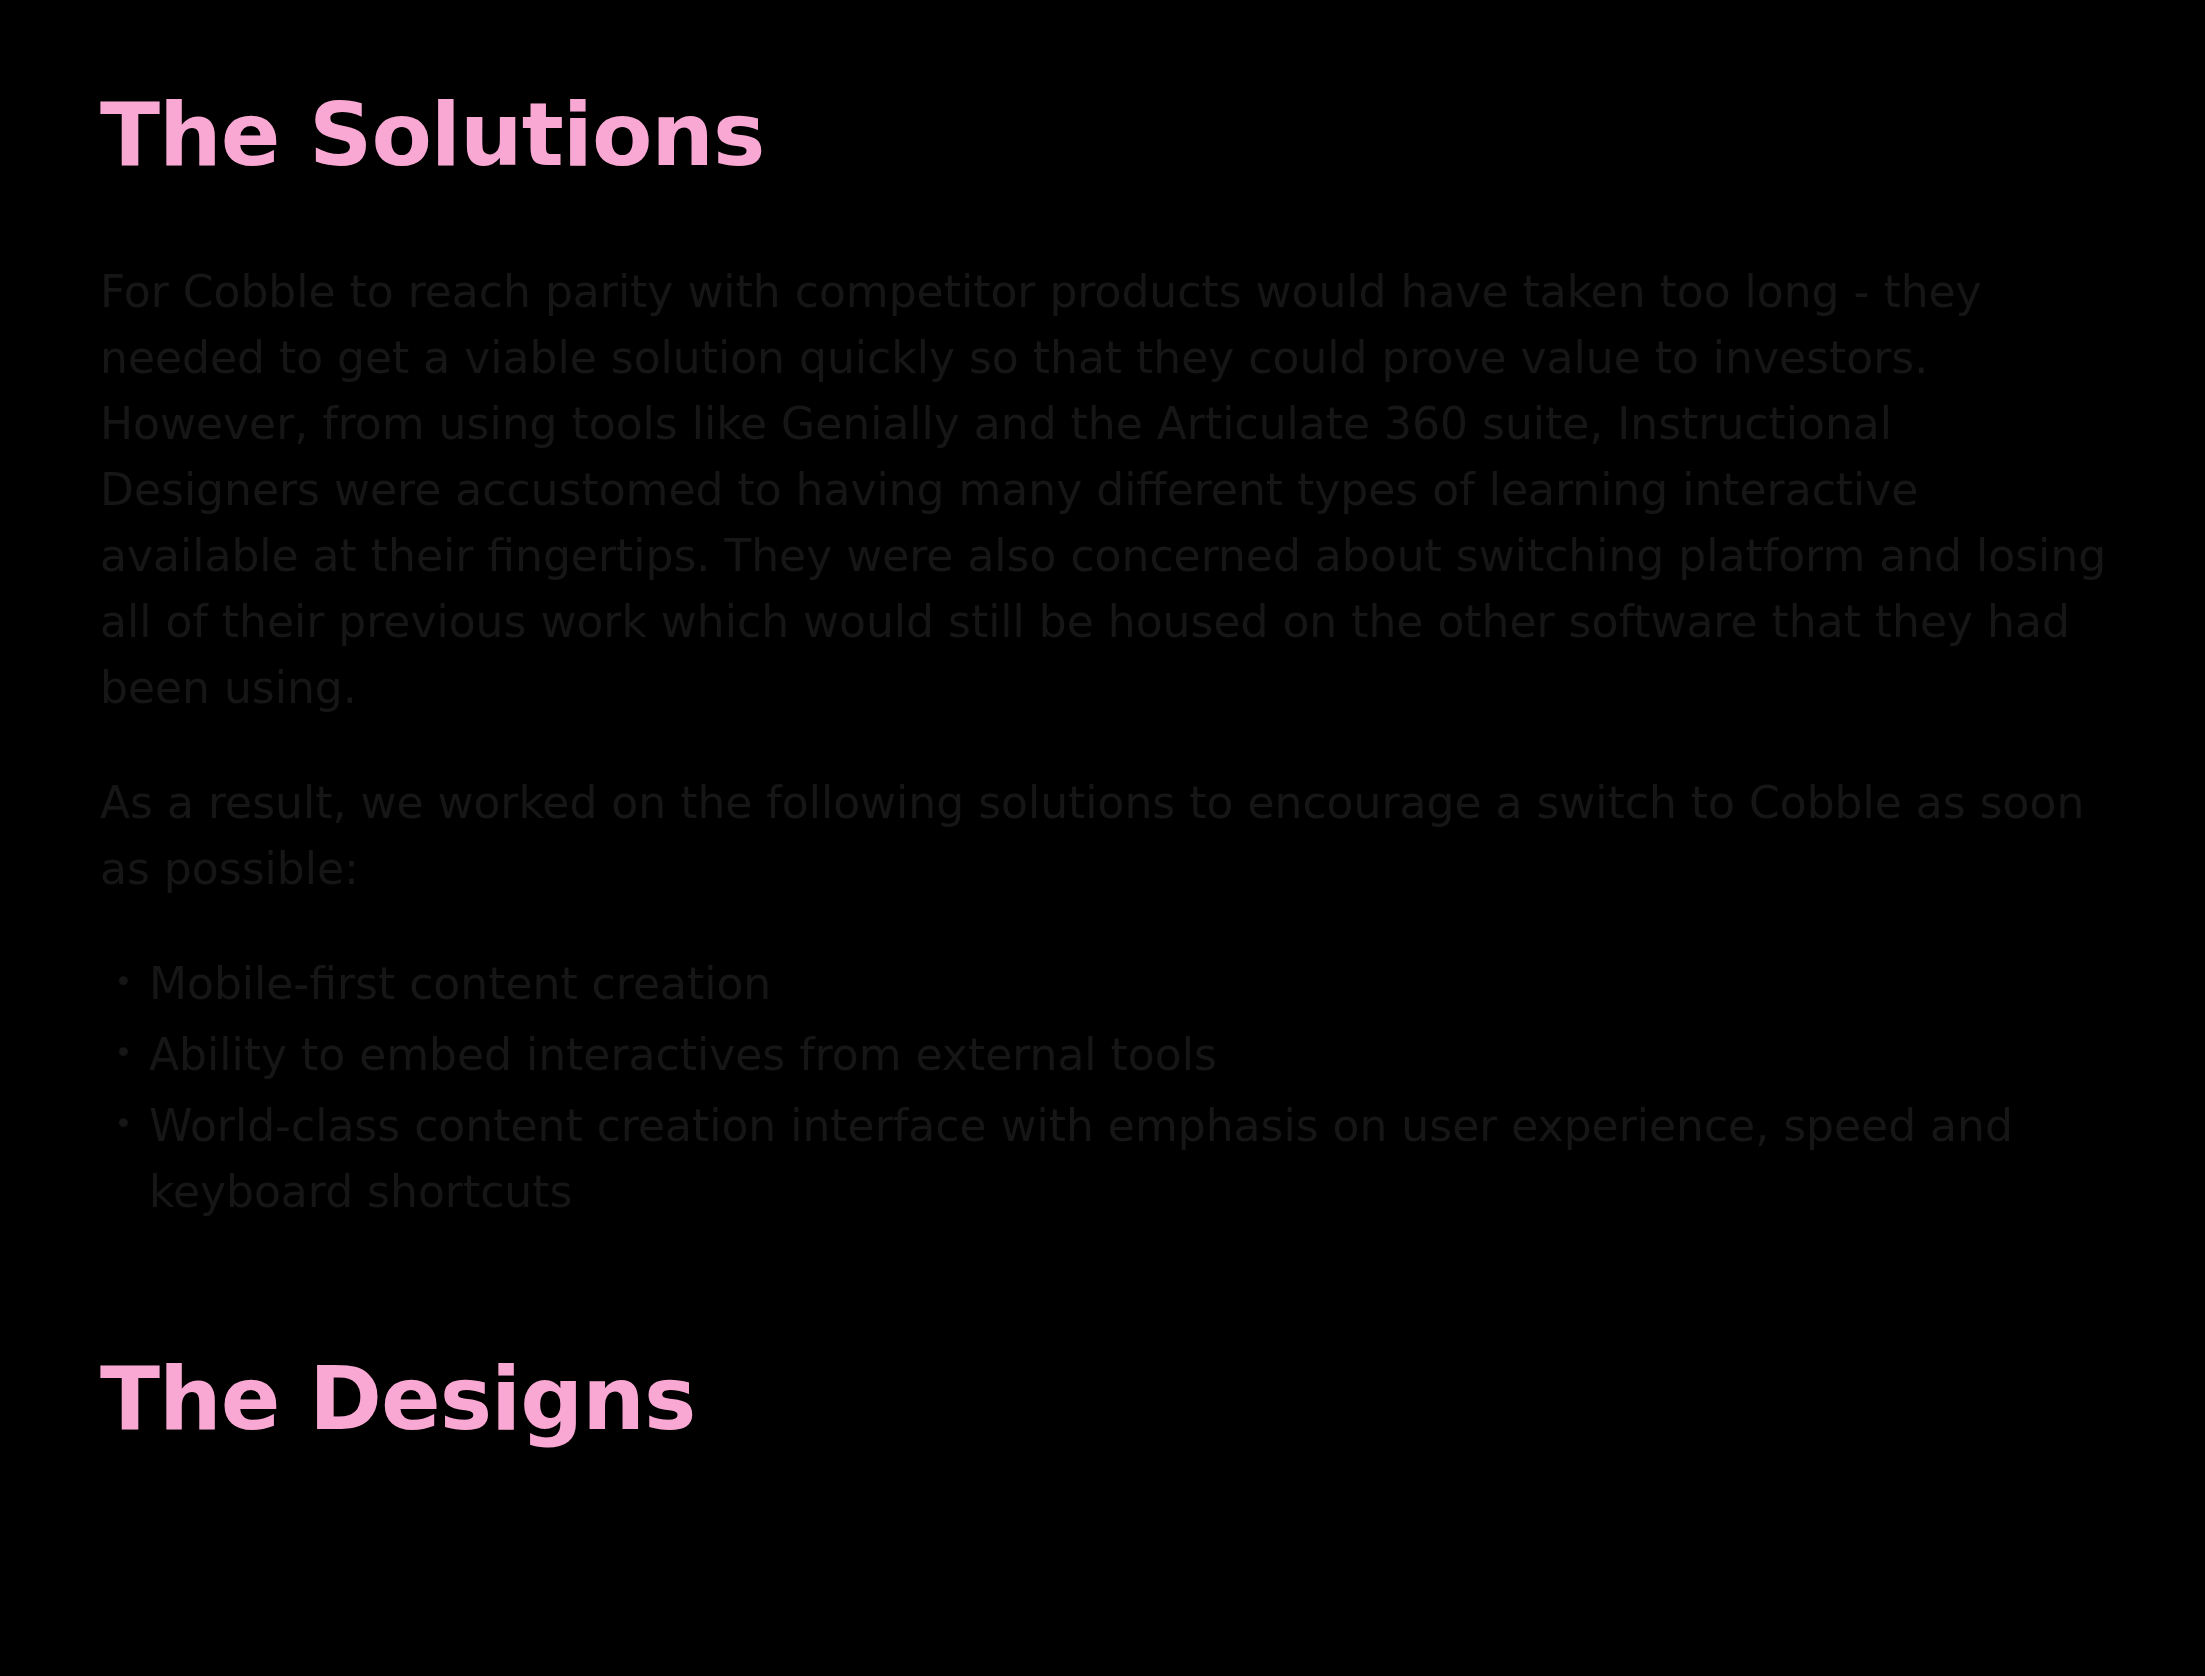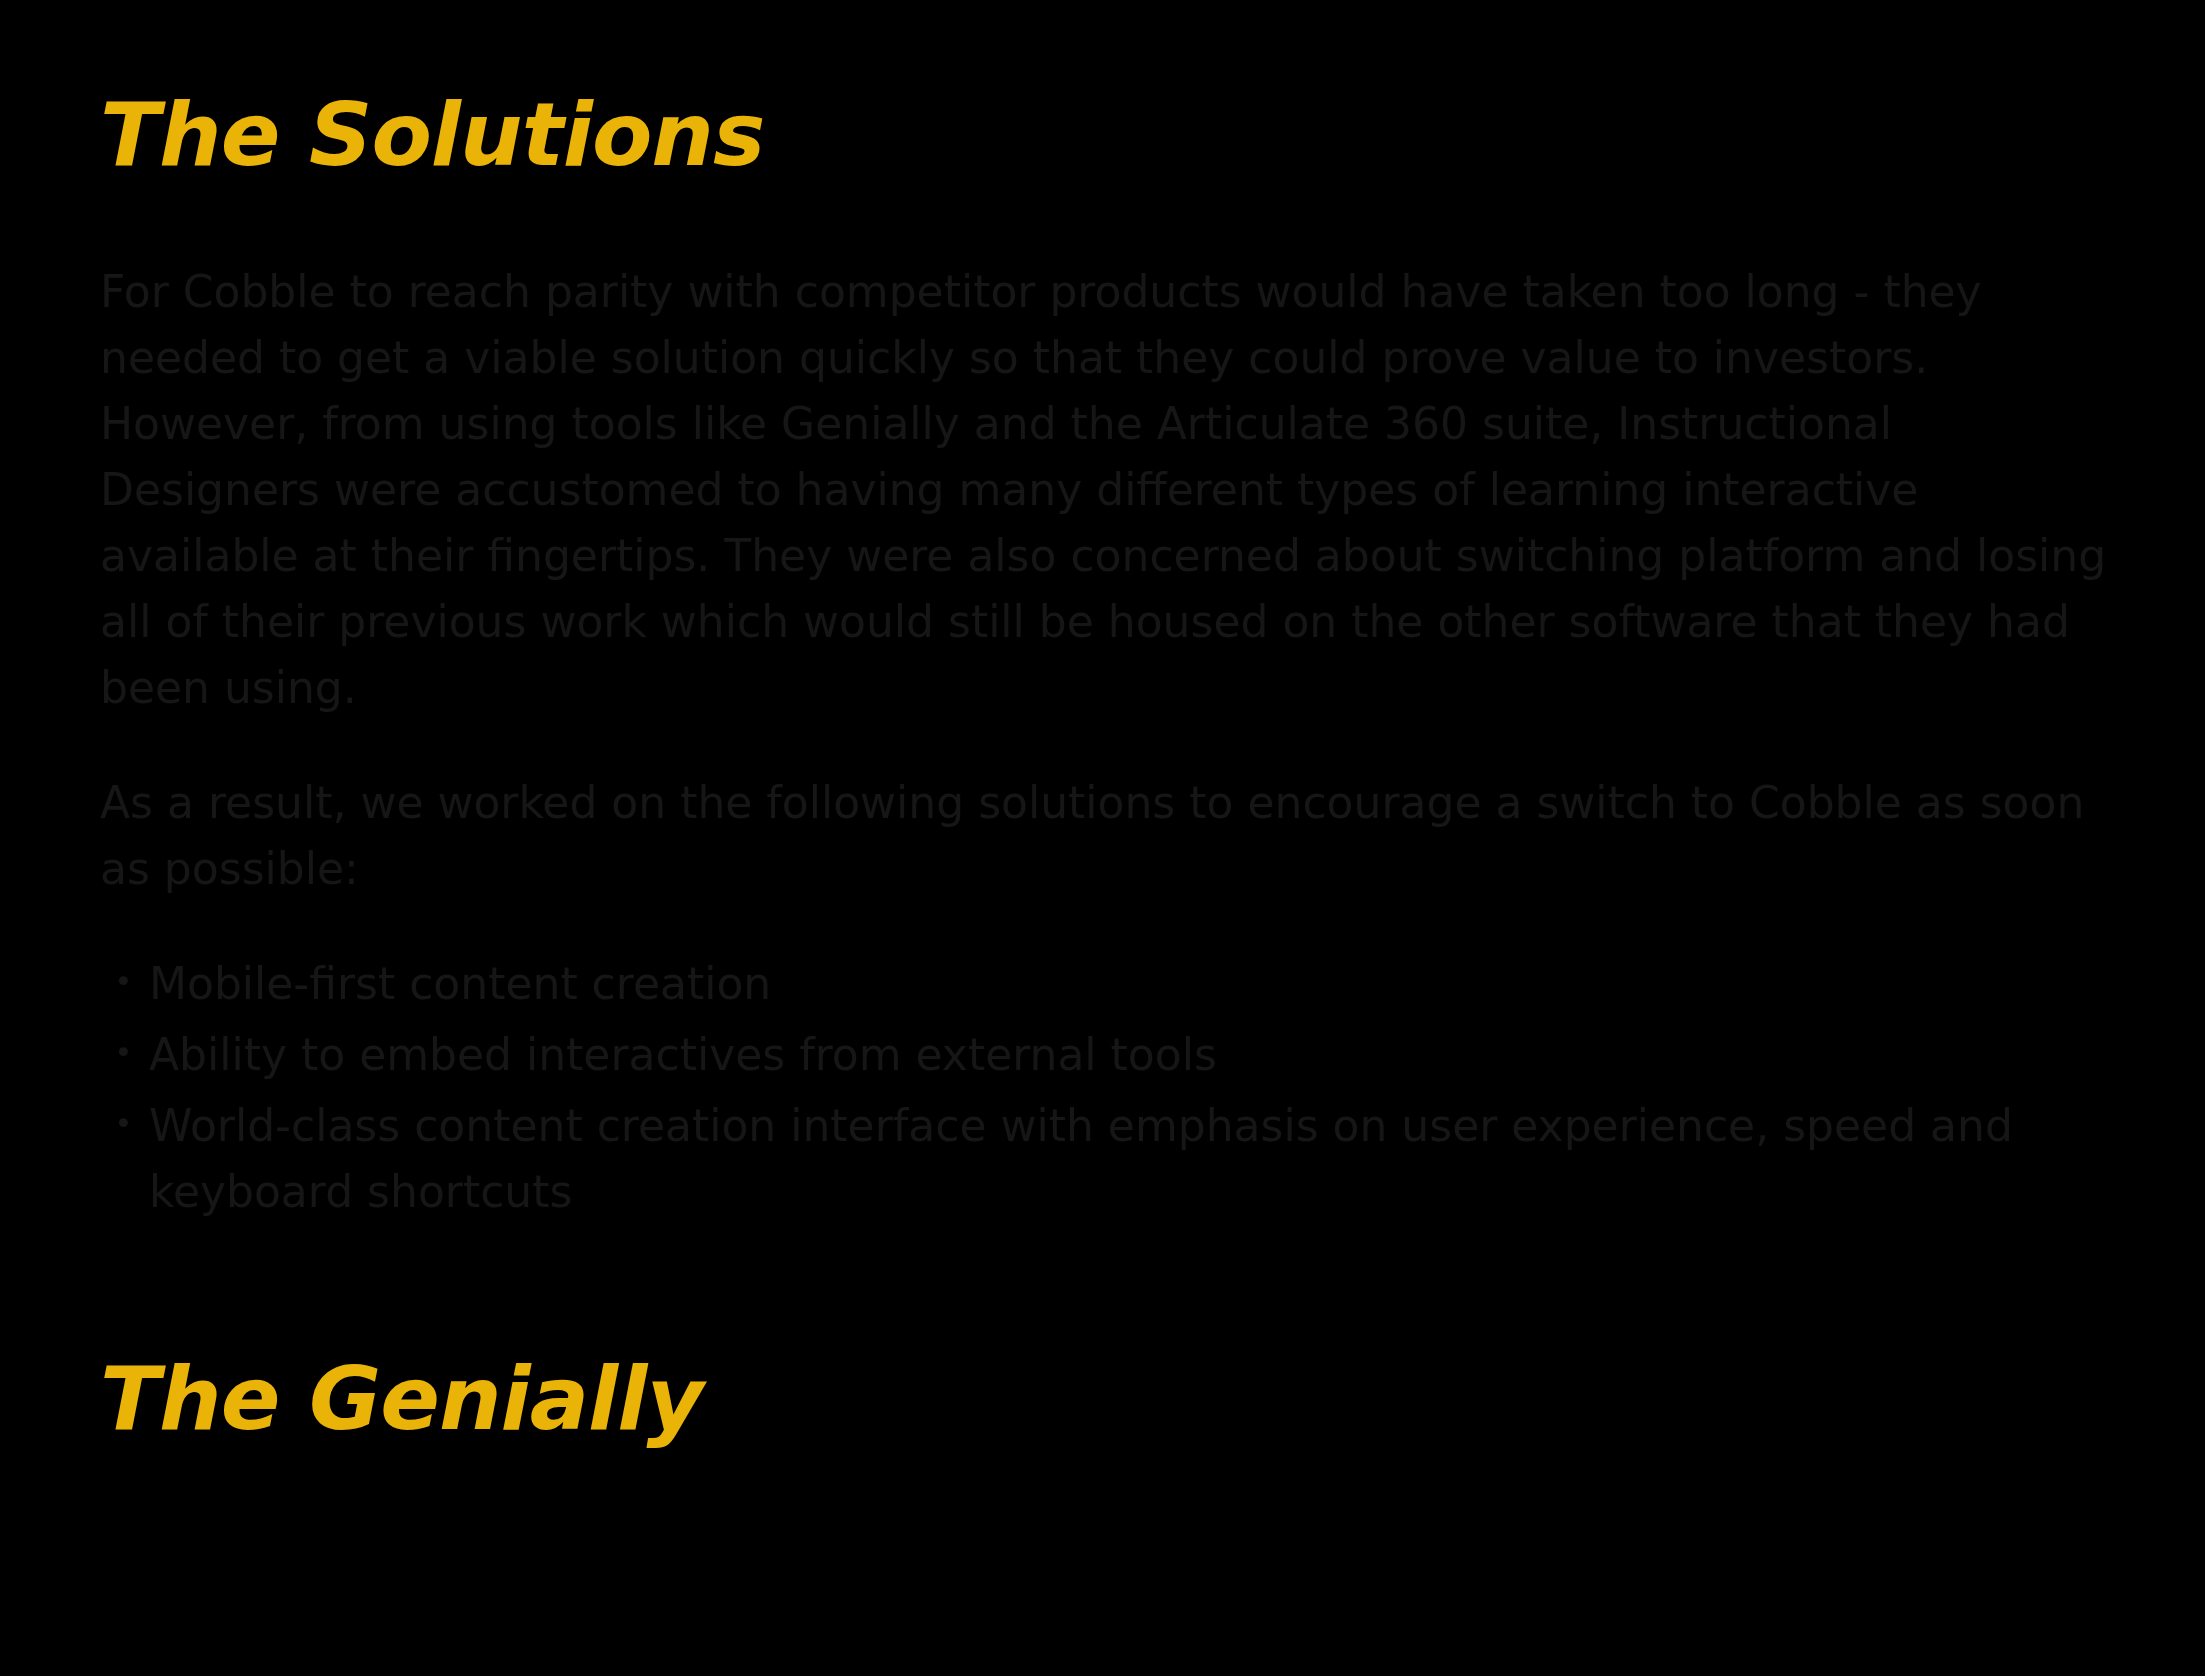--- a/index.html
+++ b/index.html
@@ -20,23 +20,22 @@
     background: #000000;
     box-sizing: border-box;
     padding: 87px 97px 0 100px;
   }
   .section-heading {
     font-family: "DejaVu Sans", sans-serif;
     font-weight: 700;
     font-size: 88px;
     line-height: 1.08;
     letter-spacing: -1px;
-    color: #eab308;
+    color: #f9a8d4;
     margin: 0;
-    font-style: italic;
   }
   .body-block {
     margin-top: 77px;
     max-width: 2014px;
   }
   .body-para {
     font-size: 44px;
     line-height: 1.5;
     color: #161616;
     margin: 0 0 49px 0;
@@ -83,16 +82,16 @@
     <p class="body-para">For Cobble to reach parity with competitor products would have taken too long - they needed to get a viable solution quickly so that they could prove value to investors. However, from using tools like Genially and the Articulate 360 suite, Instructional Designers were accustomed to having many different types of learning interactive available at their fingertips. They were also concerned about switching platform and losing all of their previous work which would still be housed on the other software that they had been using.</p>
     <p class="body-para">As a result, we worked on the following solutions to encourage a switch to Cobble as soon as possible:</p>
 
     <ul class="bullet-list">
       <li>Mobile-first content creation</li>
       <li>Ability to embed interactives from external tools</li>
       <li>World-class content creation interface with emphasis on user experience, speed and keyboard shortcuts</li>
     </ul>
   </div>
 
-  <h1 class="section-heading designs-heading">The Genially</h1>
+  <h1 class="section-heading designs-heading">The Designs</h1>
 
 </div>
 
 
 </body></html>

